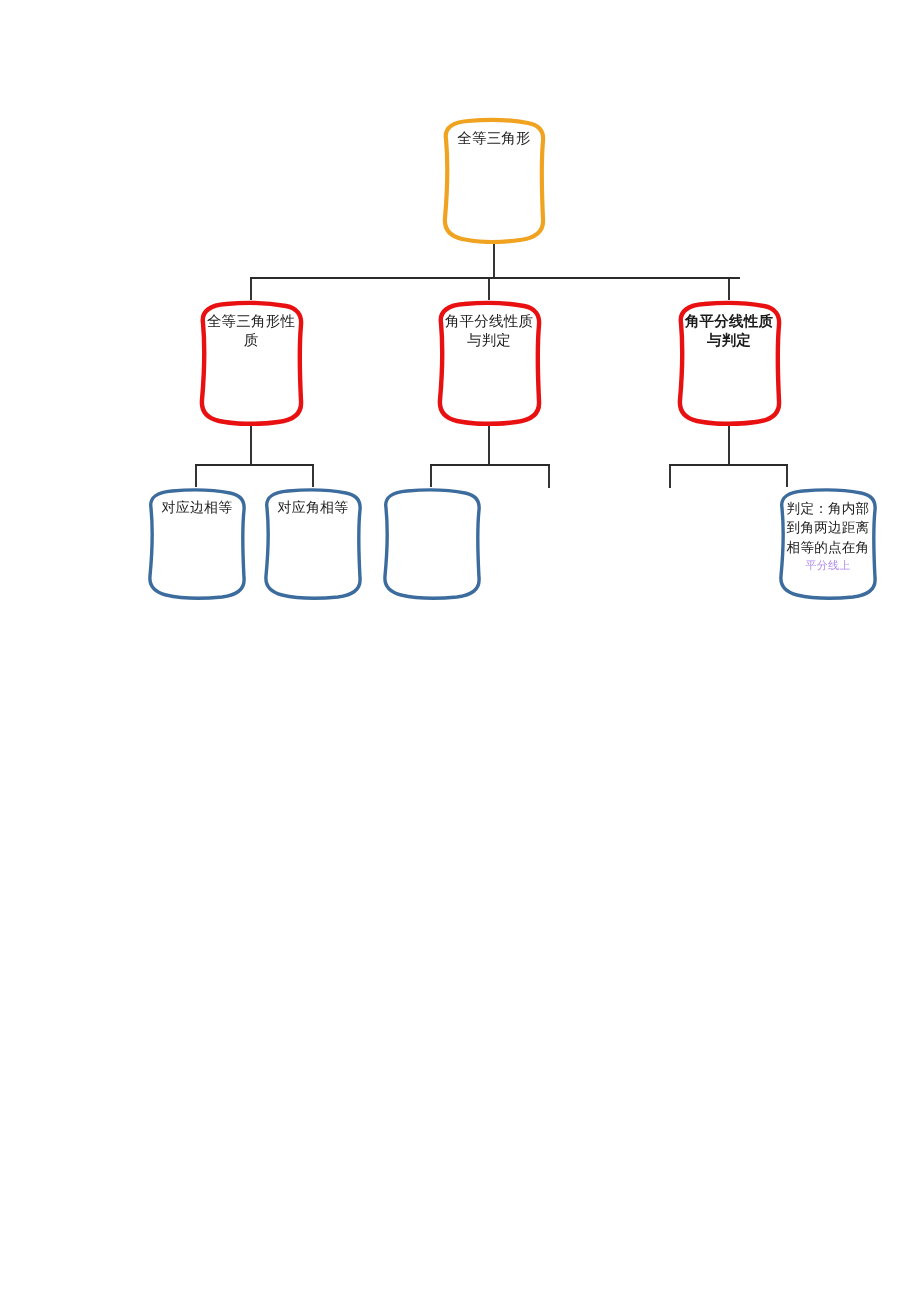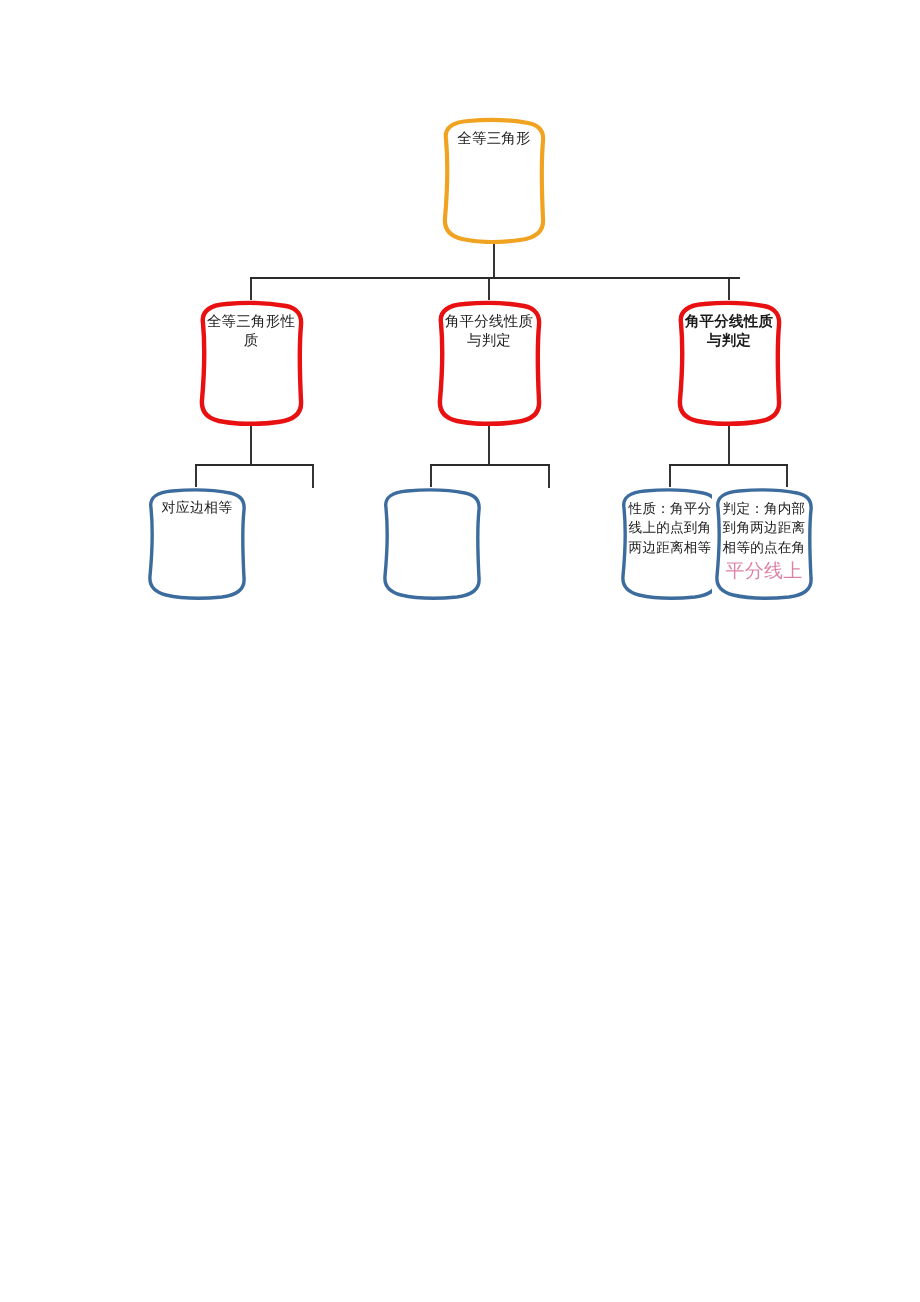--- a/index.html
+++ b/index.html
@@ -60,22 +60,22 @@
 
   
   .lvl-root  .node-text { font-size: 14.5px; }
   .lvl-mid   .node-text { font-size: 14.5px; }
   .lvl-leaf  .node-text { font-size: 14px; }
   .lvl-leaf.tight .node-text { font-size: 13.6px; line-height: 1.42; }
 
   
   .clipline {
     display: block;
-    color: #be185d;
-    font-size: 19px;
+    color: #6d28d9;
+    font-size: 11px;
     opacity: 0.55;
     filter: blur(0.35px);
     margin-top: 1px;
   }
 </style>
 </head>
 <body>
 
 <div id="canvas">
 
@@ -153,42 +153,42 @@
   <div class="node lvl-leaf" style="left:145px; top:487px; width:104px; height:113px;">
     <svg class="node-svg" viewBox="0 0 104 113" preserveAspectRatio="none">
       <path d="M6,21 C4,10 13,5 27,4 C49,2 70,3 85,6 C95,8 100,14 99,23
                C97,42 98,72 99,91 C100,102 92,108 77,110
                C56,112 34,111 21,108 C9,105 4,99 5,89
                C7,68 8,41 6,21 Z" fill="#ffffff" stroke="#3C6C9E" stroke-width="3.4" stroke-linejoin="round"></path>
     </svg>
     <div class="node-text">对应边相等</div>
   </div>
 
+  <div class="node lvl-leaf" style="left:261px; top:487px; width:104px; height:113px;">
+    <svg class="node-svg" viewBox="0 0 104 113" preserveAspectRatio="none">
+      <path d="M6,21 C4,10 13,5 27,4 C49,2 70,3 85,6 C95,8 100,14 99,23
+               C97,42 98,72 99,91 C100,102 92,108 77,110
+               C56,112 34,111 21,108 C9,105 4,99 5,89
+               C7,68 8,41 6,21 Z" fill="#ffffff" stroke="#3C6C9E" stroke-width="3.4" stroke-linejoin="round"></path>
+    </svg>
+    <div class="node-text">对应角相等</div>
+  </div>
 
   <div class="node lvl-leaf tight" style="left:380px; top:487px; width:104px; height:113px;">
     <svg class="node-svg" viewBox="0 0 104 113" preserveAspectRatio="none">
       <path d="M6,21 C4,10 13,5 27,4 C49,2 70,3 85,6 C95,8 100,14 99,23
                C97,42 98,72 99,91 C100,102 92,108 77,110
                C56,112 34,111 21,108 C9,105 4,99 5,89
                C7,68 8,41 6,21 Z" fill="#ffffff" stroke="#3C6C9E" stroke-width="3.4" stroke-linejoin="round"></path>
     </svg>
   </div>
 
 
-  <div class="node lvl-leaf tight" style="left:618px; top:487px; width:104px; height:113px;">
-    <svg class="node-svg" viewBox="0 0 104 113" preserveAspectRatio="none">
-      <path d="M6,21 C4,10 13,5 27,4 C49,2 70,3 85,6 C95,8 100,14 99,23
-               C97,42 98,72 99,91 C100,102 92,108 77,110
-               C56,112 34,111 21,108 C9,105 4,99 5,89
-               C7,68 8,41 6,21 Z" fill="#ffffff" stroke="#3C6C9E" stroke-width="3.4" stroke-linejoin="round"></path>
-    </svg>
-    <div class="node-text">性质：角平分线上的点到角两边距离相等</div>
-  </div>
 
-  <div class="node lvl-leaf tight" style="left:712px; top:487px; width:104px; height:113px;">
+  <div class="node lvl-leaf tight" style="left:776px; top:487px; width:104px; height:113px;">
     <svg class="node-svg" viewBox="0 0 104 113" preserveAspectRatio="none">
       <path d="M6,21 C4,10 13,5 27,4 C49,2 70,3 85,6 C95,8 100,14 99,23
                C97,42 98,72 99,91 C100,102 92,108 77,110
                C56,112 34,111 21,108 C9,105 4,99 5,89
                C7,68 8,41 6,21 Z" fill="#ffffff" stroke="#3C6C9E" stroke-width="3.4" stroke-linejoin="round"></path>
     </svg>
     <div class="node-text"><span>判定：角内部到角两边距离相等的点在角</span><span class="clipline">平分线上</span></div>
   </div>
 
 </div>

